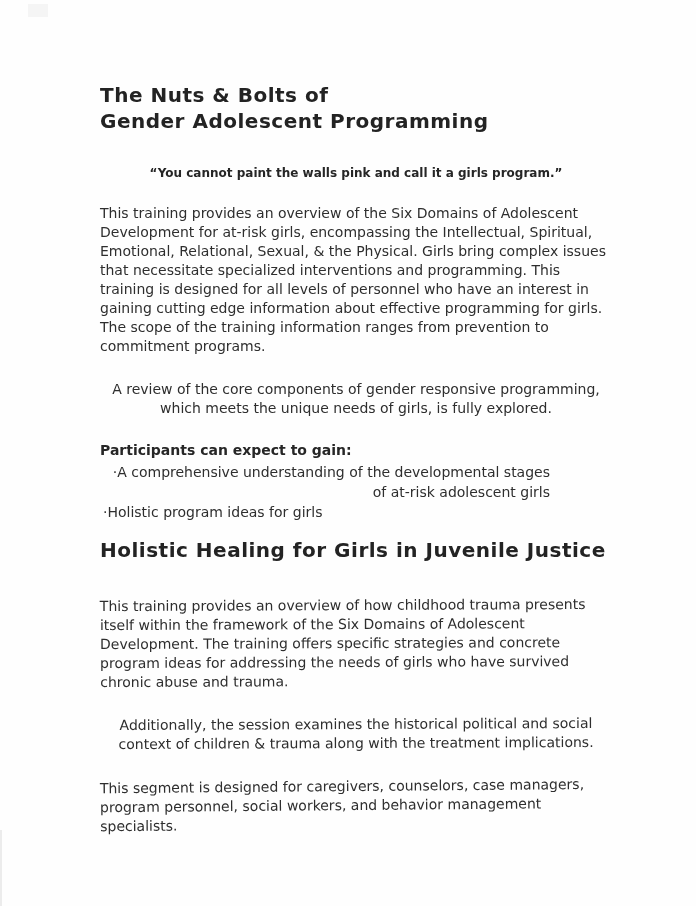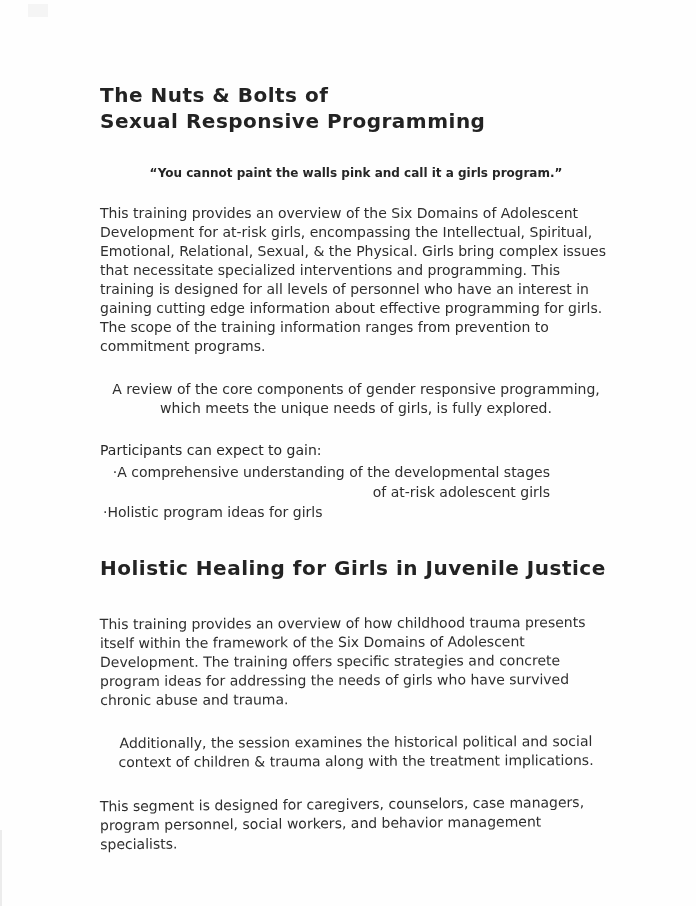--- a/index.html
+++ b/index.html
@@ -57,62 +57,62 @@
   }
   .para.centered {
     text-align: center;
     margin-left: auto;
     margin-right: auto;
     width: 512px;
   }
   .gain-heading {
     margin-top: 24px;
     font-size: 14px;
-    font-weight: normal;
+    font-weight: bold;
     color: #262626;
   }
   .bullet-list {
     margin-top: 4px;
     font-size: 14px;
     line-height: 20px;
   }
   .bullet-item {
     padding-left: 10px;
     text-indent: -7px;
   }
   .bullet-item .dot {
     display: inline;
   }
   .bullet-item.wrap-narrow {
     max-width: 440px;
     text-align: right;
   }
   .section-title {
-    margin-top: 34px;
+    margin-top: 16px;
     font-size: 20px;
     font-weight: bold;
     letter-spacing: 0.5px;
     color: #232323;
   }
   .tilt-a { transform: rotate(-0.25deg); }
   .tilt-b { transform: rotate(-0.5deg); }
 </style>
 </head>
 <body>
 
 <div class="page">
 
   <div class="smudge-topleft"></div>
   <div class="edge-left"></div>
 
   <div class="content">
 
     <div class="doc-title">
       <div>The Nuts &amp; Bolts of</div>
-      <div>Sexual Responsive Programming</div>
+      <div>Gender Adolescent Programming</div>
     </div>
 
     <div class="quote">“You cannot paint the walls pink and call it a girls program.”</div>
 
     <div class="para">This training provides an overview of the Six Domains of Adolescent Development for at-risk girls, encompassing the Intellectual, Spiritual, Emotional, Relational, Sexual, &amp; the Physical. Girls bring complex issues that necessitate specialized interventions and programming. This training is designed for all levels of personnel who have an interest in gaining cutting edge information about effective programming for girls. The scope of the training information ranges from prevention to commitment programs.</div>
 
     <div class="para centered">A review of the core components of gender responsive programming, which meets the unique needs of girls, is fully explored.</div>
 
     <div class="gain-heading">Participants can expect to gain:</div>
 

